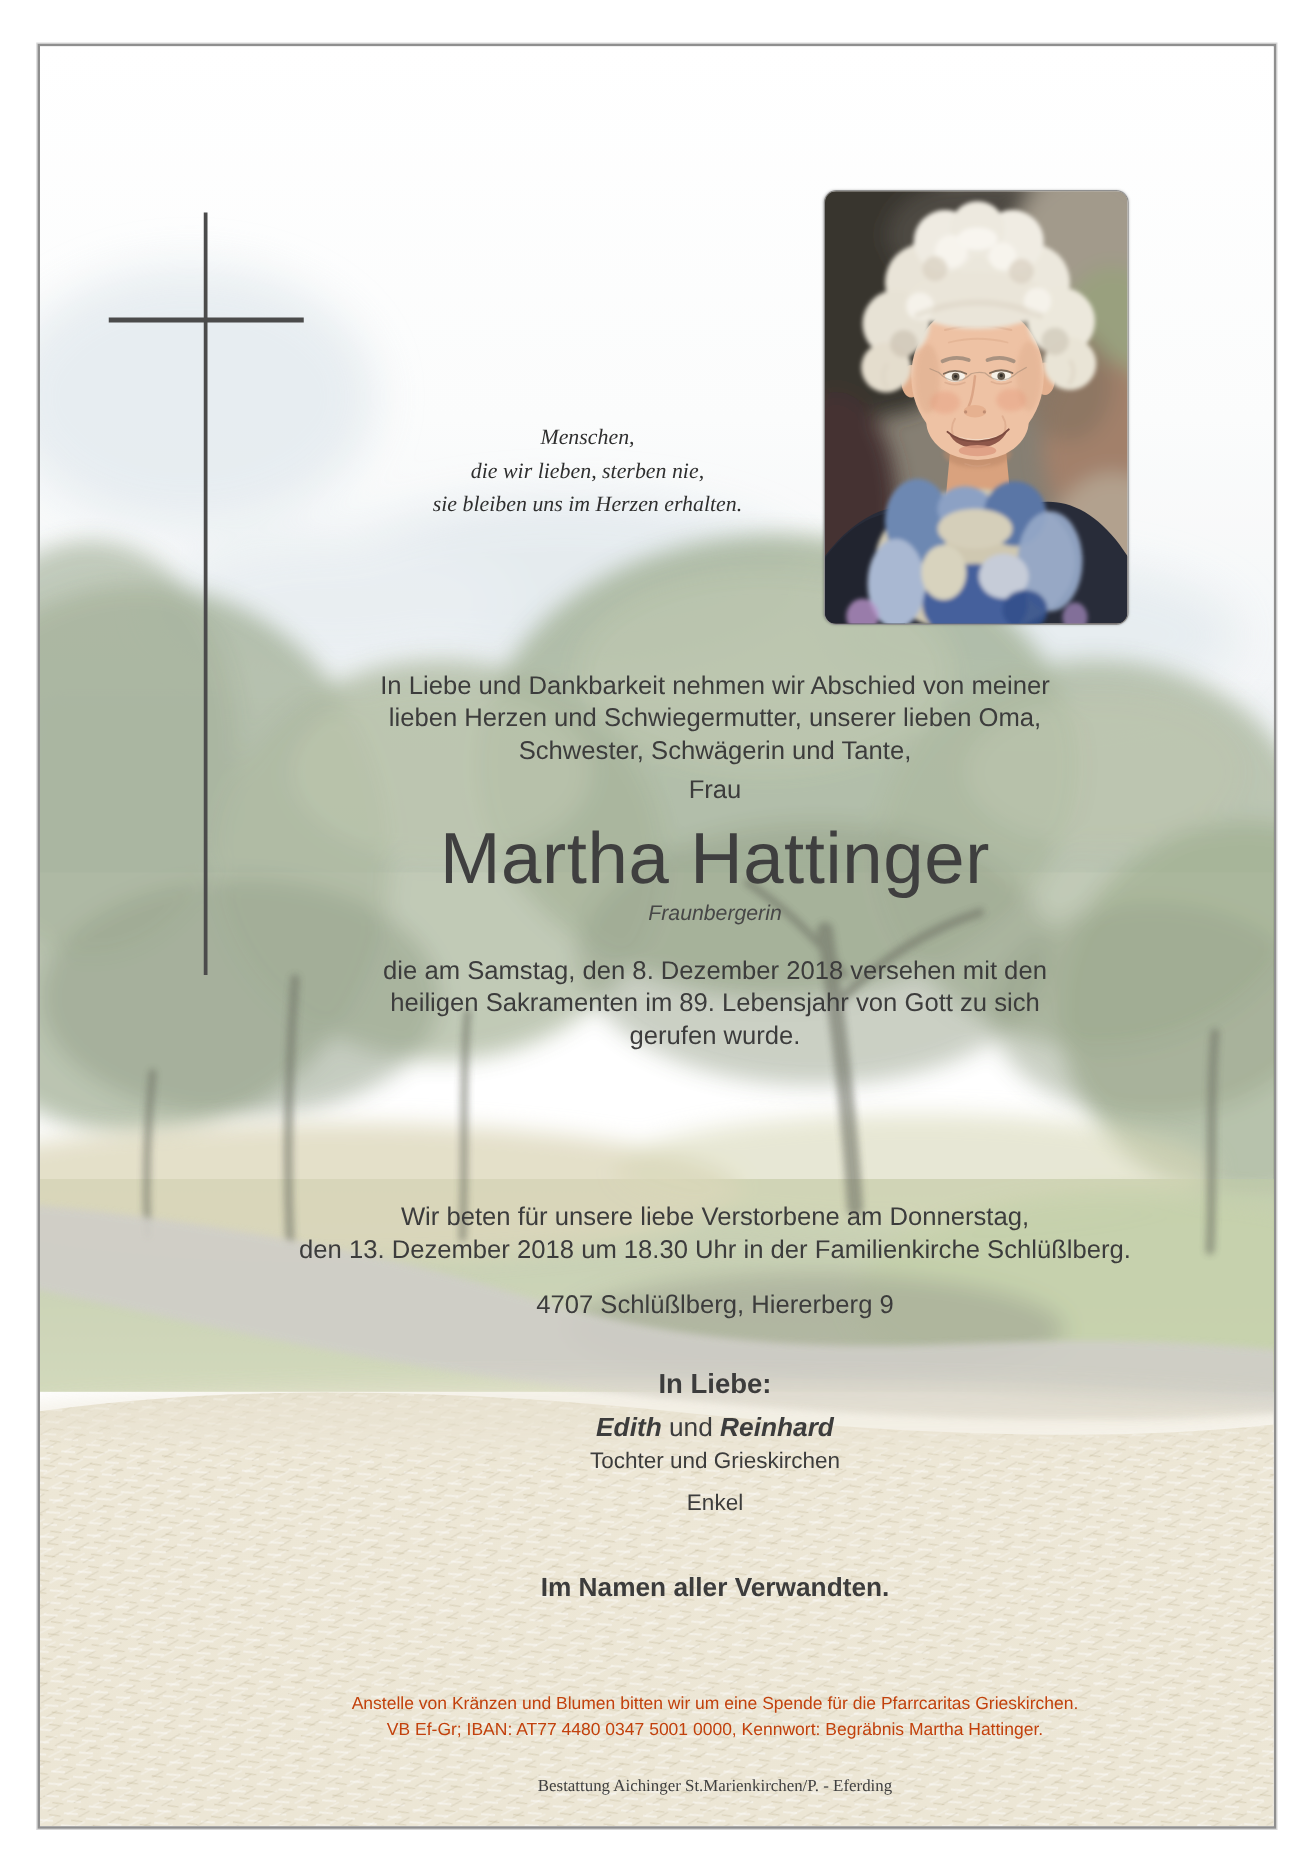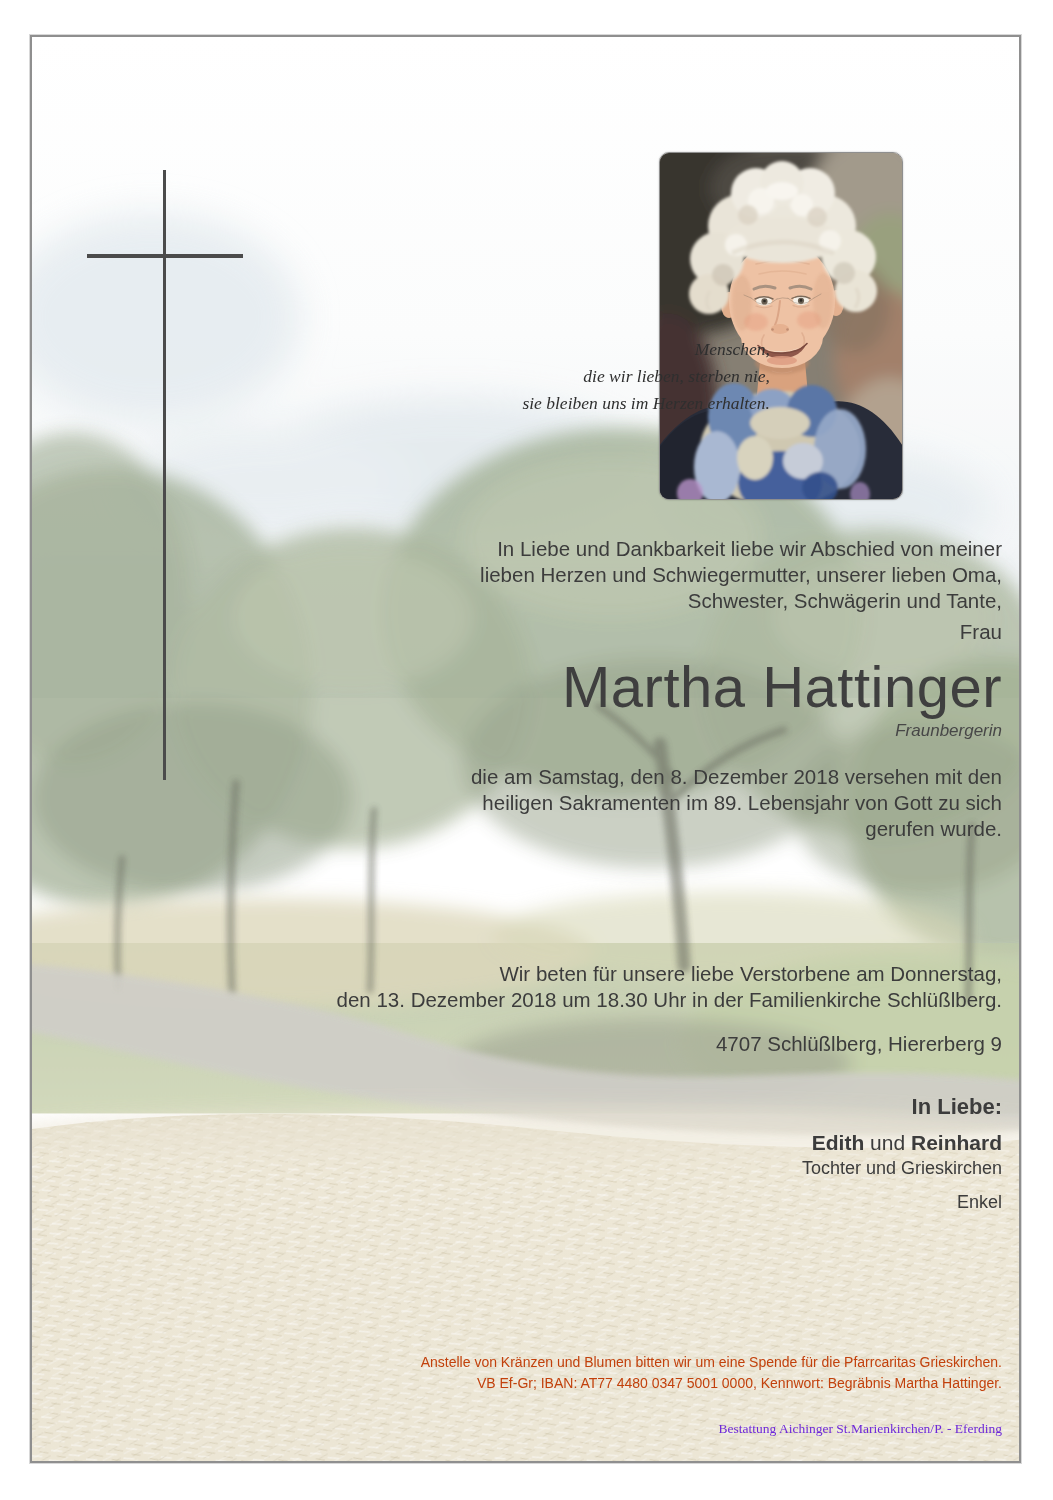--- a/index.html
+++ b/index.html
@@ -7,43 +7,43 @@
         font-family:"Liberation Sans","DejaVu Sans",sans-serif;color:#3c3c3c;}
   .frame{position:absolute;left:30px;top:35px;width:991px;height:1428px;box-sizing:border-box;
          border:2px solid #8f8f8f;box-shadow:0 0 0 1px #d8d8d8;background:#fff;overflow:hidden;}
   .frame svg{display:block;width:100%;height:100%;}
   .bar{position:absolute;background:#4b4b4b;}
   .cross-v{left:163px;top:170px;width:3px;height:610px;}
   .cross-h{left:87px;top:254px;width:156px;height:4px;}
   .photo{position:absolute;left:659px;top:152px;width:242px;height:346px;margin:0;
          border:1px solid #8f8f8f;border-radius:10px;overflow:hidden;box-shadow:0 0 2px rgba(0,0,0,.25);}
   .photo svg{display:block;width:100%;height:100%;}
-  .blk{position:absolute;text-align:right;}
+  .blk{position:absolute;text-align:center;}
   .quote{left:170px;top:336px;width:600px;font-family:"Liberation Serif","DejaVu Serif",serif;
          font-style:italic;font-size:17.5px;line-height:27px;color:#2f2f2f;}
   .col{left:142px;width:860px;}
   .body{font-size:20.5px;line-height:26px;}
   .intro{top:536px;}
   .frau{top:619px;}
   .name{top:650px;font-size:58px;line-height:74px;color:#3f3f3f;letter-spacing:.5px;}
   .epithet{top:720px;font-size:17px;line-height:22px;font-style:italic;color:#474747;}
   .passing{top:764px;}
   .funeral{top:864px;}
   .prayer{top:961px;}
   .address{top:1031px;}
   .inliebe{top:1094px;font-size:22px;line-height:26px;font-weight:bold;}
   .famblock .names{font-size:21px;line-height:26px;}
   .famblock .rel{font-size:18px;line-height:24px;}
   .fam1{top:1130px;}
   .fam2{top:1190px;}
   .closing{top:1258px;font-size:21px;line-height:26px;font-weight:bold;}
   .donation{top:1352px;font-size:14px;line-height:21px;color:#c2410c;}
   .footer{top:1419px;font-family:"Liberation Serif","DejaVu Serif",serif;
-          font-size:13.5px;line-height:20.5px;color:#6d28d9;}
-  .b{font-weight:bold;}
+          font-size:13.5px;line-height:20.5px;color:#404040;}
+  .b{font-weight:bold;font-style:italic;}
 </style>
 </head>
 <body>
 
 <div class="page">
 
   <div class="frame">
     <svg viewBox="0 0 987 1422" preserveAspectRatio="none" aria-hidden="true">
       <defs>
         <linearGradient id="skyGrad" x1="0" y1="0" x2="0" y2="1">
@@ -253,21 +253,21 @@
     </svg>
   </figure>
 
   <div class="blk quote">
     <div>Menschen,</div>
     <div>die wir lieben, sterben nie,</div>
     <div>sie bleiben uns im Herzen erhalten.</div>
   </div>
 
   <div class="blk col body intro">
-    <div>In Liebe und Dankbarkeit liebe wir Abschied von meiner</div>
+    <div>In Liebe und Dankbarkeit nehmen wir Abschied von meiner</div>
     <div>lieben Herzen und Schwiegermutter, unserer lieben Oma,</div>
     <div>Schwester, Schwägerin und Tante,</div>
   </div>
 
   <div class="blk col body frau">Frau</div>
   <div class="blk col name">Martha Hattinger</div>
   <div class="blk col epithet">Fraunbergerin</div>
 
   <div class="blk col body passing">
     <div>die am Samstag, den 8. Dezember 2018 versehen mit den</div>
@@ -287,20 +287,21 @@
 
   <div class="blk col famblock fam1">
     <div class="names"><span class="b">Edith</span><span> und </span><span class="b">Reinhard</span></div>
     <div class="rel">Tochter und Grieskirchen</div>
   </div>
 
   <div class="blk col famblock fam2">
     <div class="rel">Enkel</div>
   </div>
 
+  <div class="blk col closing">Im Namen aller Verwandten.</div>
 
   <div class="blk col donation">
     <div>Anstelle von Kränzen und Blumen bitten wir um eine Spende für die Pfarrcaritas Grieskirchen.</div>
     <div>VB Ef-Gr; IBAN: AT77 4480 0347 5001 0000, Kennwort: Begräbnis Martha Hattinger.</div>
   </div>
 
   <div class="blk col footer">
     <div>Bestattung Aichinger St.Marienkirchen/P. - Eferding</div>
   </div>
 

